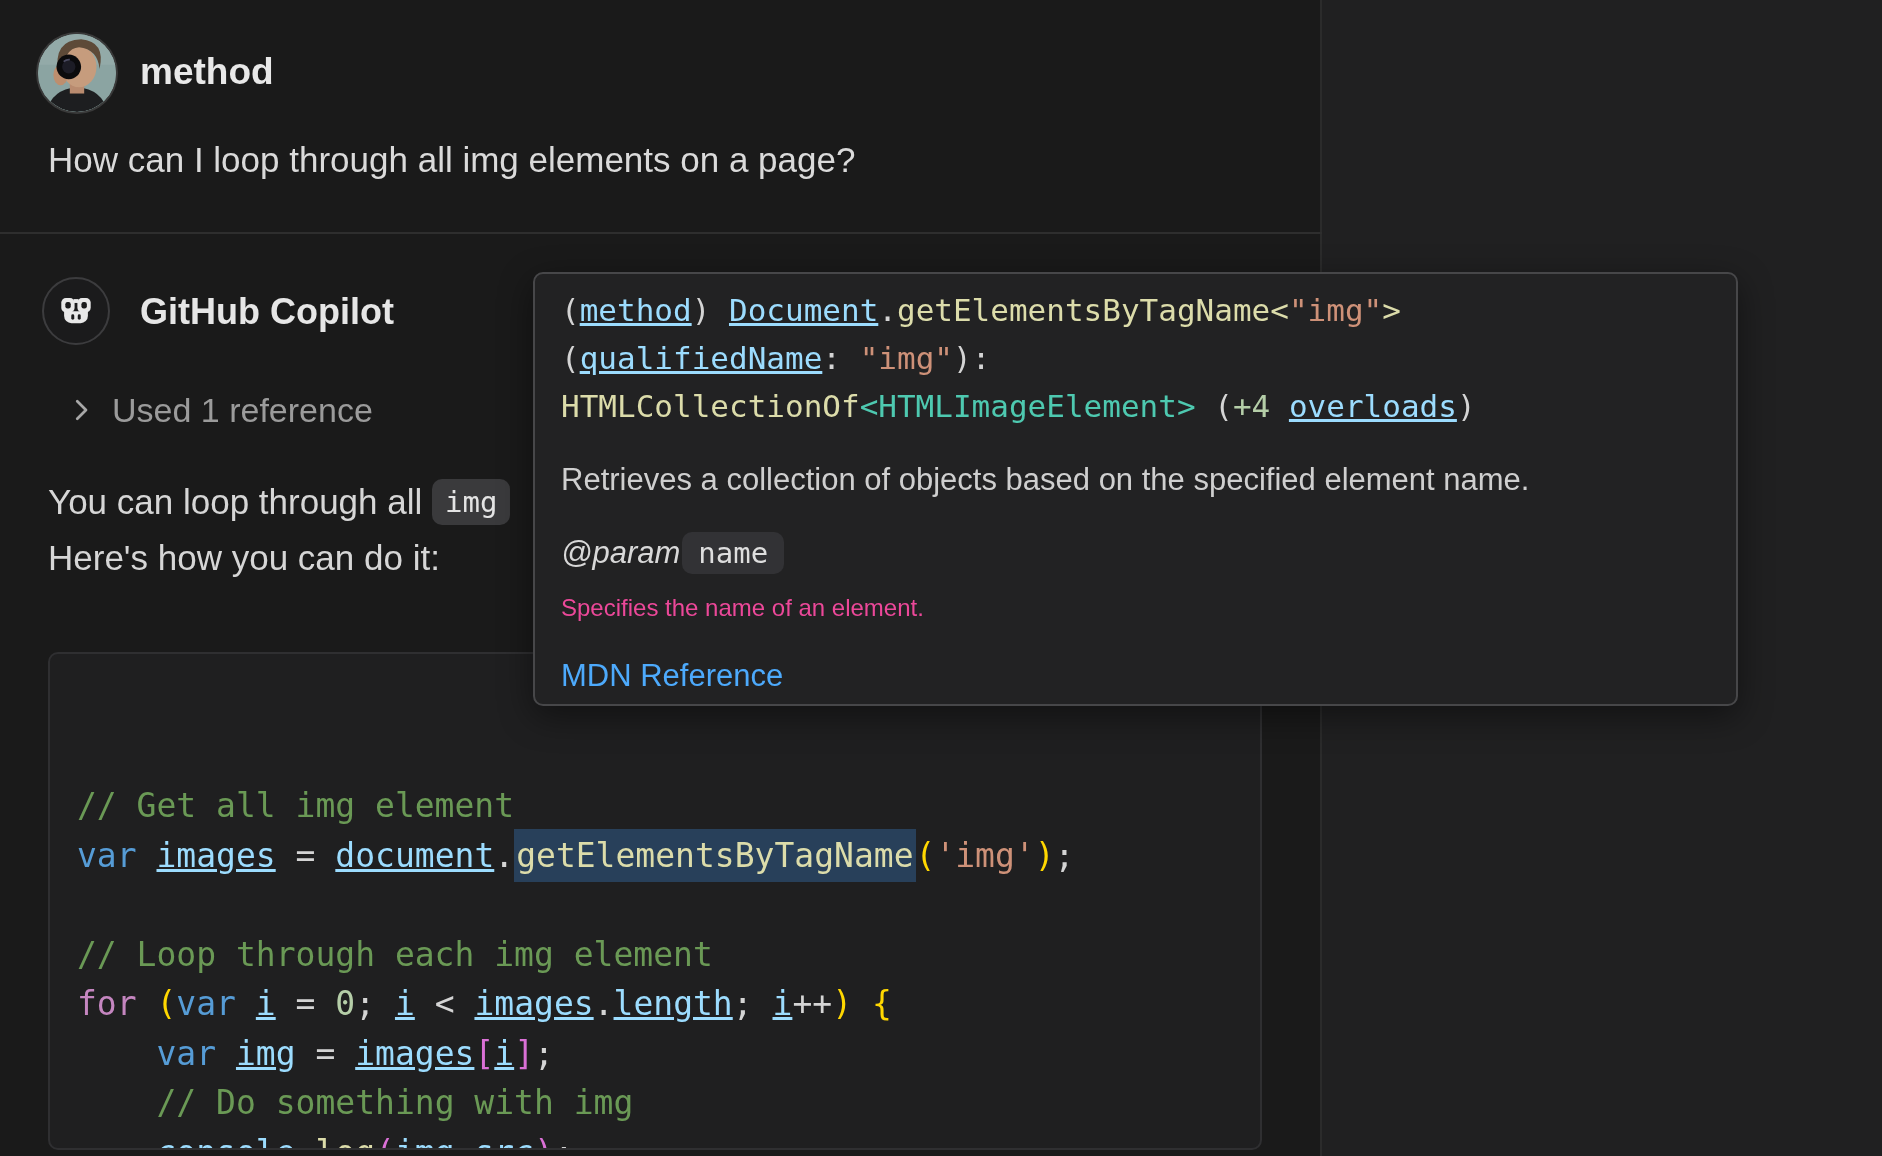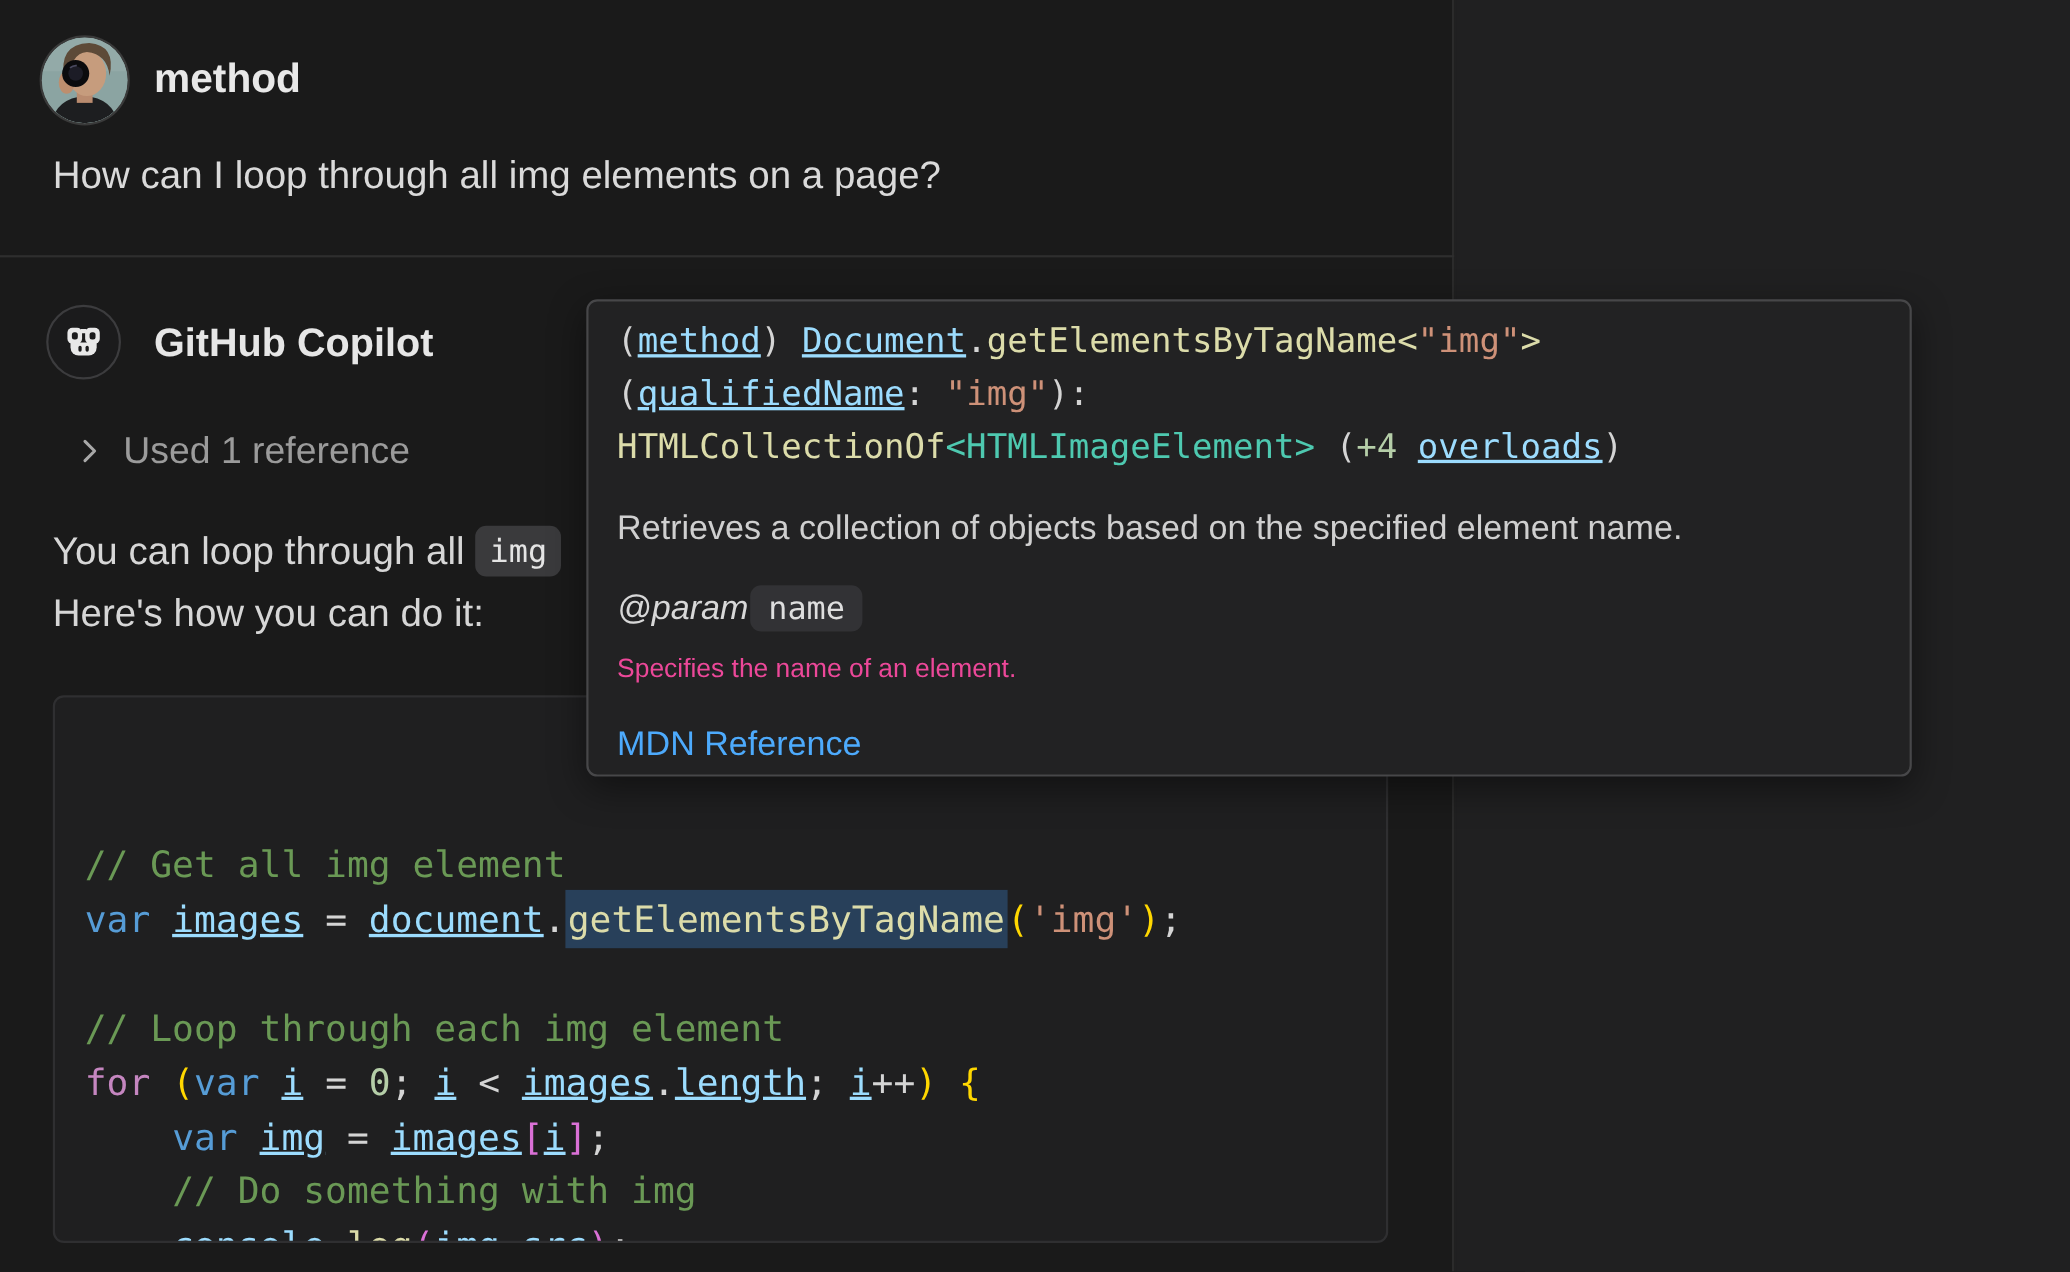--- a/index.html
+++ b/index.html
@@ -66,21 +66,21 @@
   .inline-code {
     display:inline-block;
     font-family:"DejaVu Sans Mono","Liberation Mono",monospace;
     font-size:29px; line-height:40px;
     background:var(--inline-code-bg,#3a3a3c); color:#e4e4e4;
     border-radius:10px; padding:3px 13px; vertical-align:2px;
   }
 
   
   .code-block {
-    position:absolute; left:48px; top:632px; width:1214px; height:498px;
+    position:absolute; left:48px; top:652px; width:1214px; height:498px;
     background:var(--code-block-bg,#1f1f20);
     border:2px solid var(--code-block-border,#2f2f31);
     border-radius:10px;
     padding:28px 10px 0 27px;
     font-family:"DejaVu Sans Mono","Liberation Mono",monospace;
     font-size:33px; line-height:49.5px;
     white-space:pre; overflow:hidden;
   }
   .code-line { height:49.5px; white-space:pre; }
 

